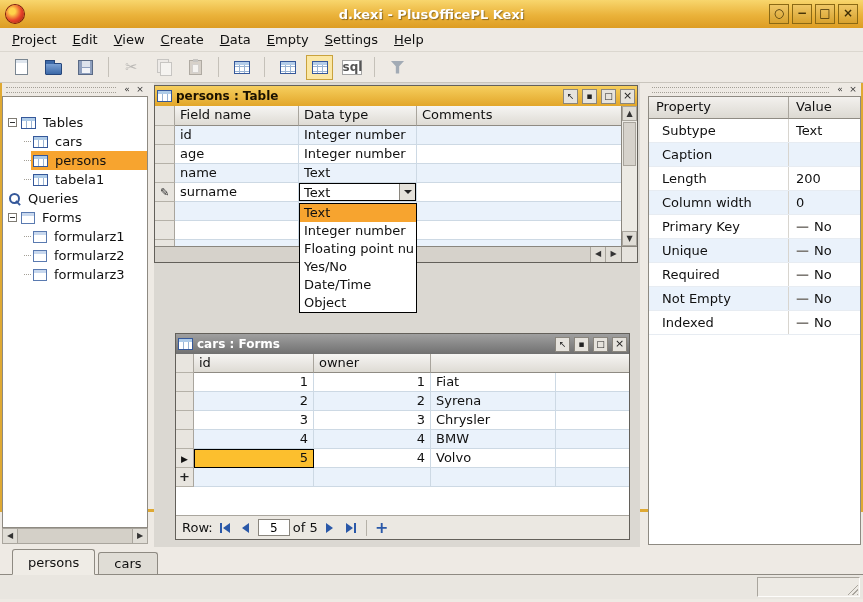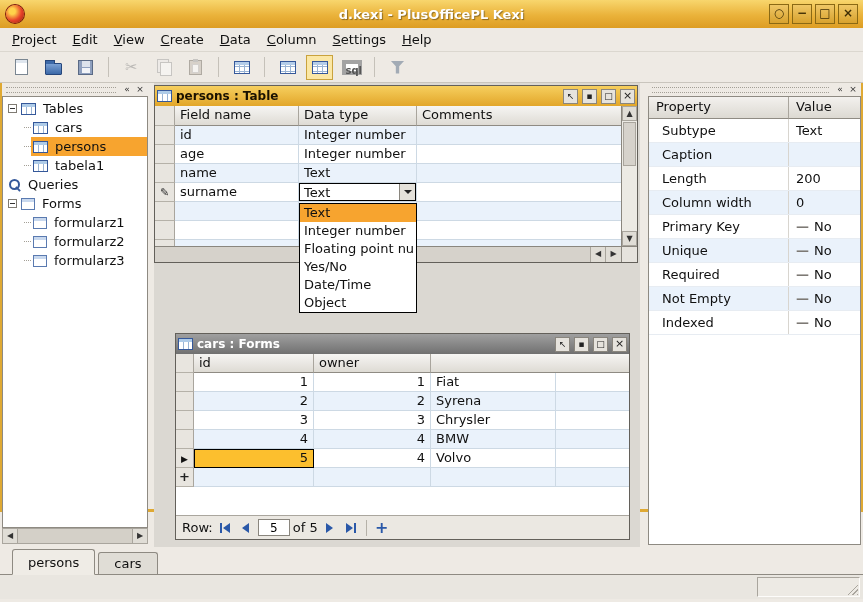--- a/index.html
+++ b/index.html
@@ -43,37 +43,37 @@
 .i-floppy::after{content:"";position:absolute;left:3px;bottom:1px;width:8px;height:5px;background:#f2f4f8;}
 .i-copy{width:12px;height:14px;background:#fff;border:1px solid #9a9a9a;margin:4px 0 0 4px;
   box-shadow:-3px -3px 0 -1px #ececec,-3px -3px 0 0 #9a9a9a;}
 .i-paste{width:13px;height:15px;background:#d7b277;border:1px solid #7a5a2a;position:relative;}
 .i-paste::before{content:"";position:absolute;left:3px;top:-2px;width:5px;height:3px;background:#9a9a9a;}
 .i-paste::after{content:"";position:absolute;left:2px;top:3px;right:2px;bottom:1px;background:#fff;border:1px solid #b5b5b5;}
 .i-table{width:16px;height:13px;border:1px solid #35589a;background:
   linear-gradient(#b4cde9 0 3px,rgba(0,0,0,0) 3px),
   repeating-linear-gradient(90deg,rgba(0,0,0,0) 0 4px,#9ab4d4 4px 5px),
   repeating-linear-gradient(rgba(0,0,0,0) 0 4px,#9ab4d4 4px 5px),#fff;}
-.i-sql{width:20px;height:15px;background:#fff;border:4px solid #a3a3a3;font-size:10px;line-height:13px;
+.i-sql{width:20px;height:15px;background:#fff;border:1px solid #a3a3a3;font-size:12px;line-height:13px;
   text-align:center;color:#555;font-weight:bold;}
 .i-funnel{width:14px;height:13px;background:#a2abb5;clip-path:polygon(0 0,100% 0,62% 45%,62% 100%,38% 100%,38% 45%);}
 
 
 .dock{position:absolute;}
 .dock-head{position:absolute;left:0;right:0;top:0;height:12px;}
 .dock-head::before{content:"";position:absolute;left:4px;right:32px;top:3px;height:4px;
   border-top:1px dotted #a39f96;border-bottom:1px dotted #a39f96;}
 .dock-btn{position:absolute;top:-1px;width:12px;height:12px;font-size:9px;line-height:12px;text-align:center;color:#333;}
 .dock-btn.b1{right:15px;}
 .dock-btn.b2{right:2px;}
 
 
 .dock.left{left:2px;top:84px;width:146px;height:460px;}
 .tree-box{position:absolute;left:0;top:12px;right:0;bottom:16px;background:#fff;border:1px solid #8e8a82;
-  overflow:hidden;padding-top:2px;}
+  overflow:hidden;padding-top:16px;}
 .titem{height:19px;display:flex;align-items:center;gap:4px;padding-left:5px;white-space:nowrap;}
 .titem .lbl{padding:0 3px;line-height:17px;}
 .titem.child{padding-left:21px;}
 .titem.child::before{content:"";width:7px;height:1px;border-top:1px dotted #a39f96;flex:0 0 7px;margin-right:-2px;}
 .titem.sel{background:linear-gradient(90deg,#fff 0 28px,#f7a42f 28px);}
 .exp{width:9px;height:9px;border:1px solid #7f7b73;background:#fff;position:relative;flex:0 0 9px;}
 .exp::after{content:"";position:absolute;left:1px;right:1px;top:3px;height:1px;background:#333;}
 .t-table{width:15px;height:12px;flex:0 0 15px;border:1px solid #35589a;background:
   linear-gradient(#aecbe8 0 3px,rgba(0,0,0,0) 3px),
   repeating-linear-gradient(90deg,rgba(0,0,0,0) 0 4px,#9ab4d4 4px 5px),#fff;}
@@ -203,21 +203,21 @@
       <span class="wbtn">×</span>
     </span>
   </div>
 
   <div class="menubar">
     <span class="menu-item">Project</span>
     <span class="menu-item">Edit</span>
     <span class="menu-item">View</span>
     <span class="menu-item">Create</span>
     <span class="menu-item">Data</span>
-    <span class="menu-item">Column</span>
+    <span class="menu-item">Empty</span>
     <span class="menu-item">Settings</span>
     <span class="menu-item">Help</span>
   </div>
 
   <div class="toolbar">
     <span class="tbtn">
         <span class="i-page"></span>
       </span>
     <span class="tbtn">
         <span class="i-folder"></span>

